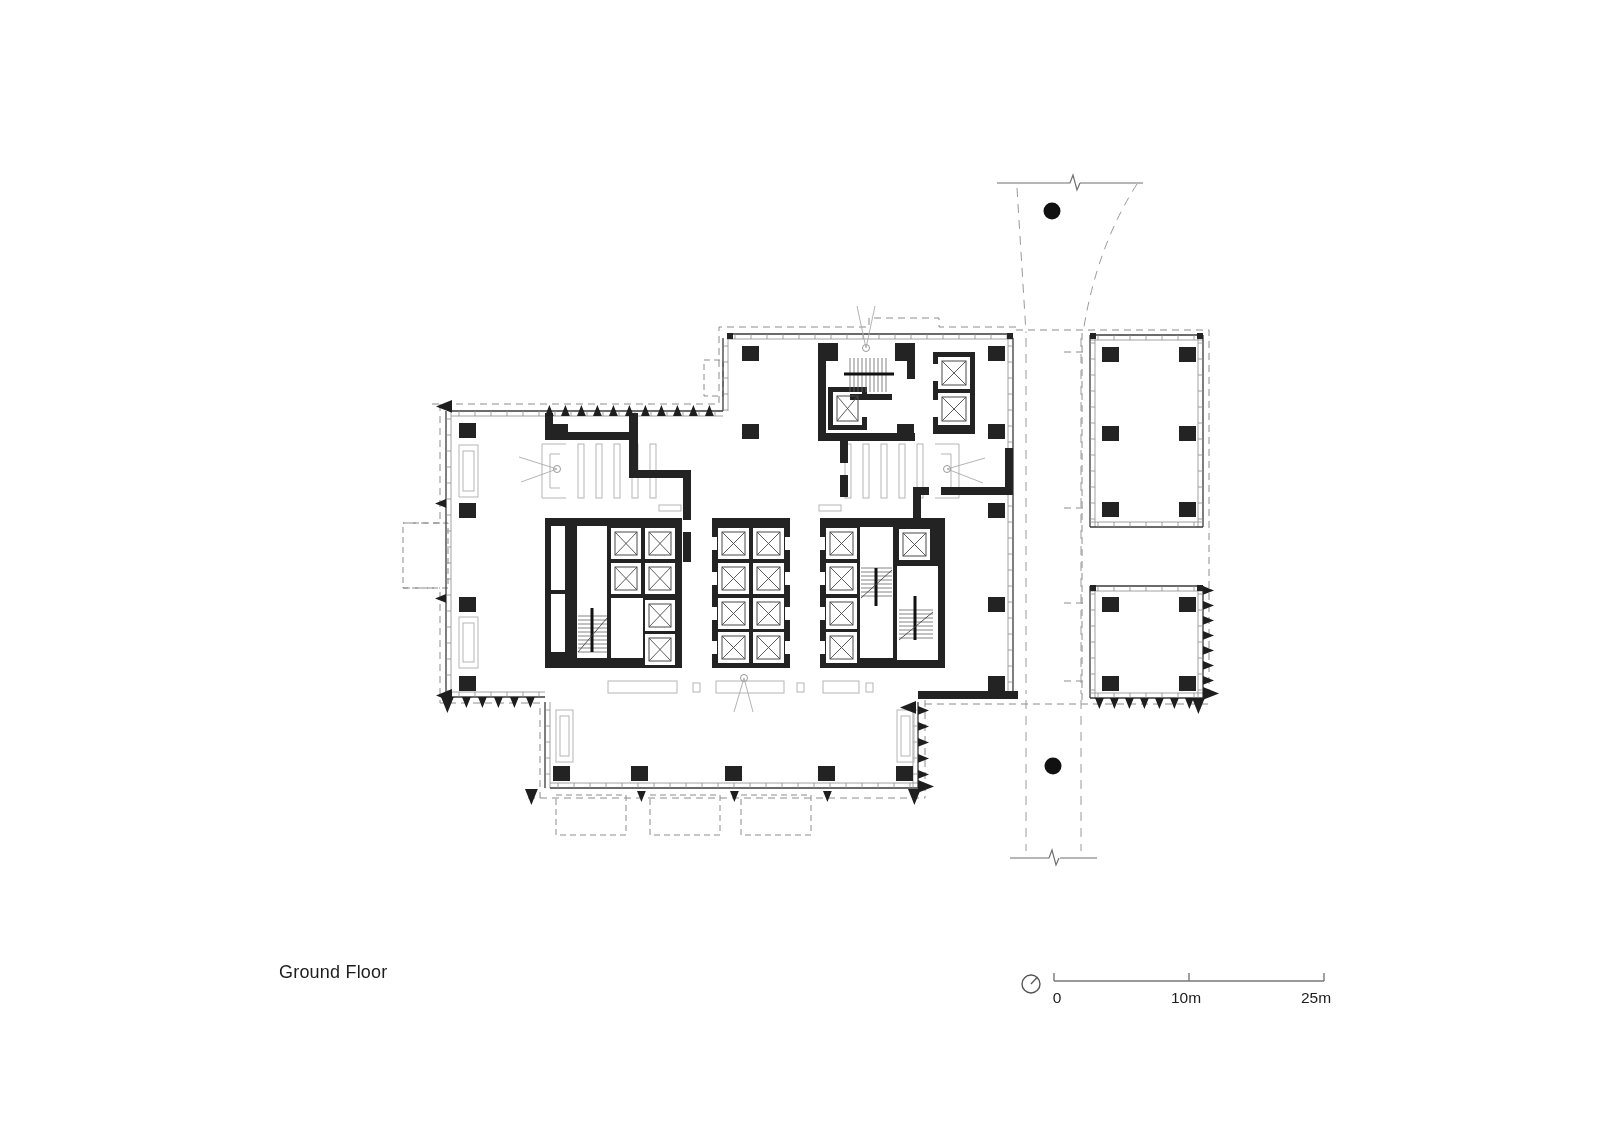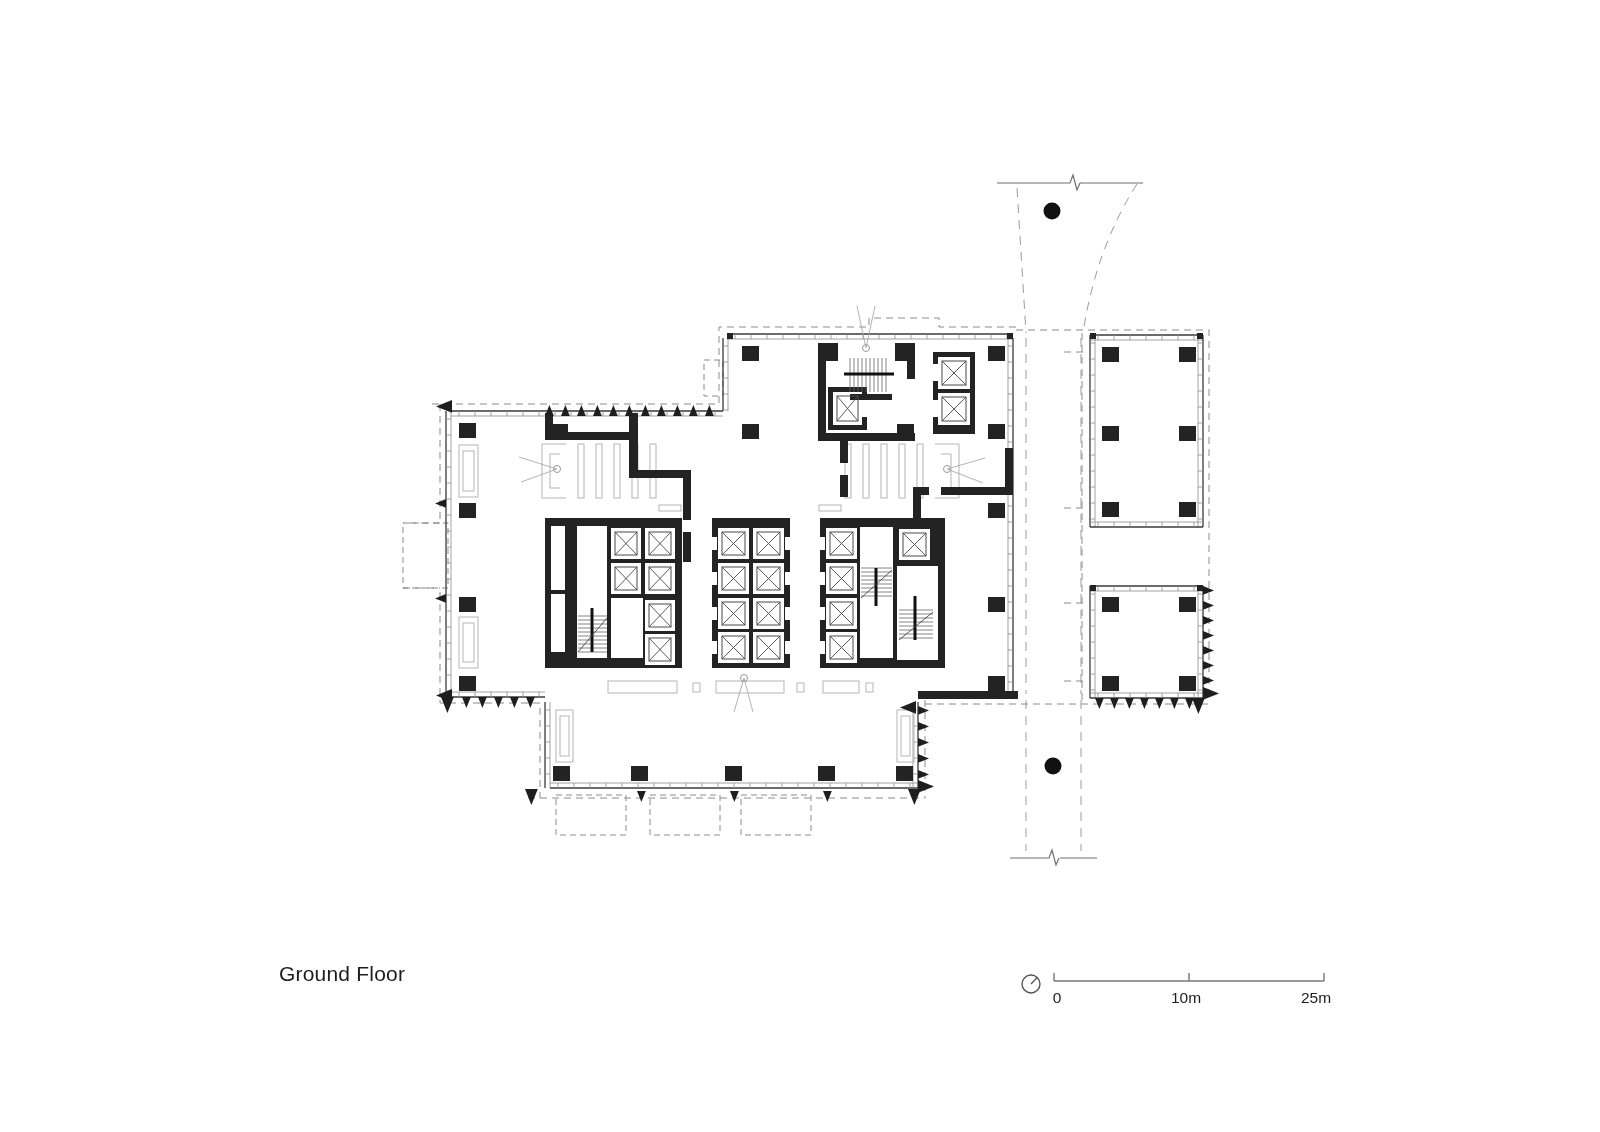--- a/index.html
+++ b/index.html
@@ -1,18 +1,18 @@
 <!DOCTYPE html>
 <html><head>
 <meta charset="utf-8">
 <style>
   html,body{margin:0;padding:0;background:#ffffff;}
   .sheet{position:relative;width:1600px;height:1132px;background:#ffffff;overflow:hidden;
          font-family:"Liberation Sans", sans-serif;}
-  .plan-title{position:absolute;left:279px;top:962px;font-size:21px;color:#1d1d1d;letter-spacing:.2px;}
+  .plan-title{position:absolute;left:279px;top:962px;font-size:18px;color:#1d1d1d;letter-spacing:.2px;}
   svg{position:absolute;left:0;top:0;}
   .dash{stroke:#8c8c8c;stroke-width:1;fill:none;stroke-dasharray:7 5;}
   .dashlite{stroke:#9a9a9a;stroke-width:1;fill:none;stroke-dasharray:9 7;}
   .road{stroke:#6f6f6f;stroke-width:1.2;fill:none;}
   .scaleline{stroke:#777;stroke-width:1.6;}
   .scaletick{stroke:#777;stroke-width:1.4;}
   .scaletext{font-family:"Liberation Sans",sans-serif;font-size:15.5px;fill:#1d1d1d;}
 </style>
 </head>
 <body>

